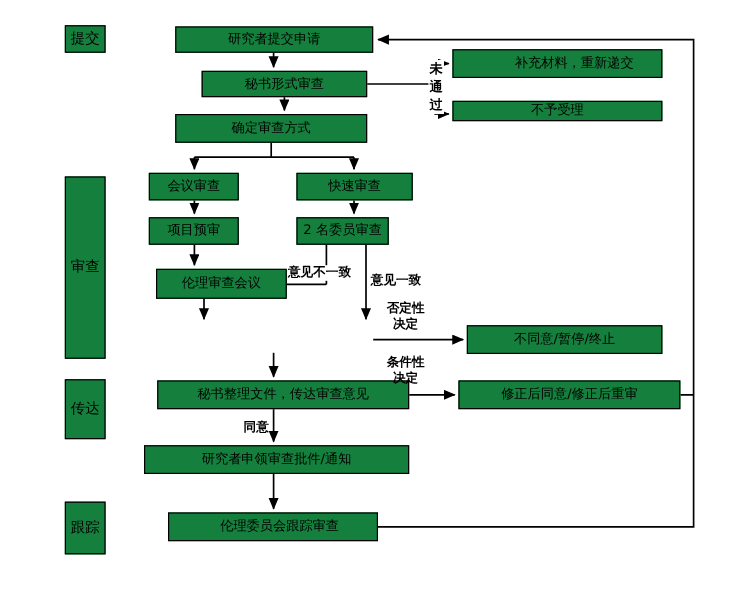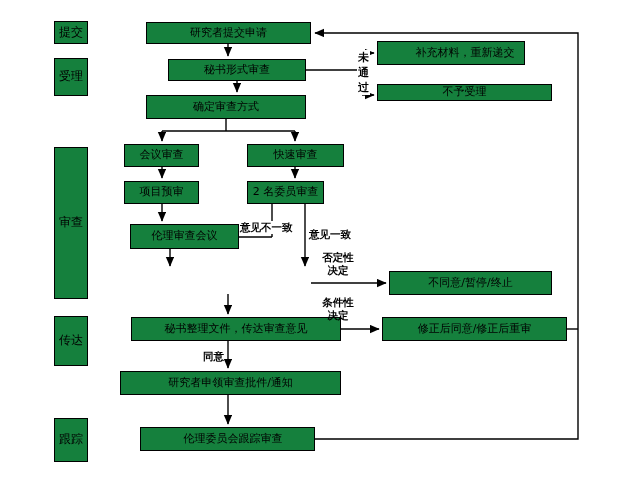--- a/index.html
+++ b/index.html
@@ -75,38 +75,37 @@
       <line x1="228" y1="341" x2="228" y2="368" marker-end="url(#ah)"></line>
 
       <line x1="228" y1="395" x2="228" y2="424" marker-end="url(#ah)"></line>
 
       <line x1="567" y1="329" x2="578" y2="329"></line>
       <polyline points="315,439 578,439 578,33 315,33" marker-end="url(#ah)"></polyline>
     </g>
   </svg>
 
   <div class="stage" style="left:54px; top:21px;  width:34px; height:23px;">提交</div>
-  <div class="stage" style="left:54px; top:58px;  width:34px; height:38px;">受理</div>
   <div class="stage" style="left:54px; top:147px; width:34px; height:152px;">审查</div>
   <div class="stage" style="left:54px; top:316px; width:34px; height:50px;">传达</div>
   <div class="stage" style="left:54px; top:418px; width:34px; height:44px;">跟踪</div>
 
   <div class="node" style="left:146px; top:22px;  width:165px; height:22px;">研究者提交申请</div>
   <div class="node" style="left:168px; top:59px;  width:138px; height:22px;">秘书形式审查</div>
   <div class="node" style="left:146px; top:95px;  width:160px; height:24px;">确定审查方式</div>
   <div class="node" style="left:124px; top:144px; width:75px;  height:23px;">会议审查</div>
   <div class="node" style="left:247px; top:144px; width:97px;  height:23px;">快速审查</div>
   <div class="node" style="left:124px; top:181px; width:75px;  height:23px;">项目预审</div>
   <div class="node" style="left:247px; top:181px; width:77px;  height:23px;">2 名委员审查</div>
   <div class="node" style="left:130px; top:224px; width:109px; height:25px;">伦理审查会议</div>
   <div class="node" style="left:131px; top:317px; width:210px; height:24px;">秘书整理文件，传达审查意见</div>
   <div class="node" style="left:120px; top:371px; width:221px; height:24px;">研究者申领审查批件/通知</div>
   <div class="node" style="left:140px; top:427px; width:175px; height:24px;padding-left:11px;">伦理委员会跟踪审查</div>
 
-  <div class="node" style="left:377px; top:41px;  width:148px; height:24px;padding-left:28px;">补充材料，重新递交</div>
+  <div class="node" style="left:377px; top:41px;  width:175px; height:24px;padding-left:28px;">补充材料，重新递交</div>
   <div class="node" style="left:377px; top:84px;  width:175px; height:17px;">不予受理</div>
   <div class="node" style="left:389px; top:271px; width:163px; height:24px;">不同意/暂停/终止</div>
   <div class="node" style="left:382px; top:317px; width:185px; height:24px;">修正后同意/修正后重审</div>
 
   <div class="elabel vlabel bgw" style="left:339px; top:50px;margin-left:18px;">未通过</div>
   <div class="elabel bgw" style="left:240px; top:221px;">意见不一致</div>
   <div class="elabel" style="left:309px; top:228px;">意见一致</div>
   <div class="elabel" style="left:317px; top:251px; width:42px;">否定性
 决定</div>
   <div class="elabel" style="left:317px; top:296px; width:42px;">条件性

